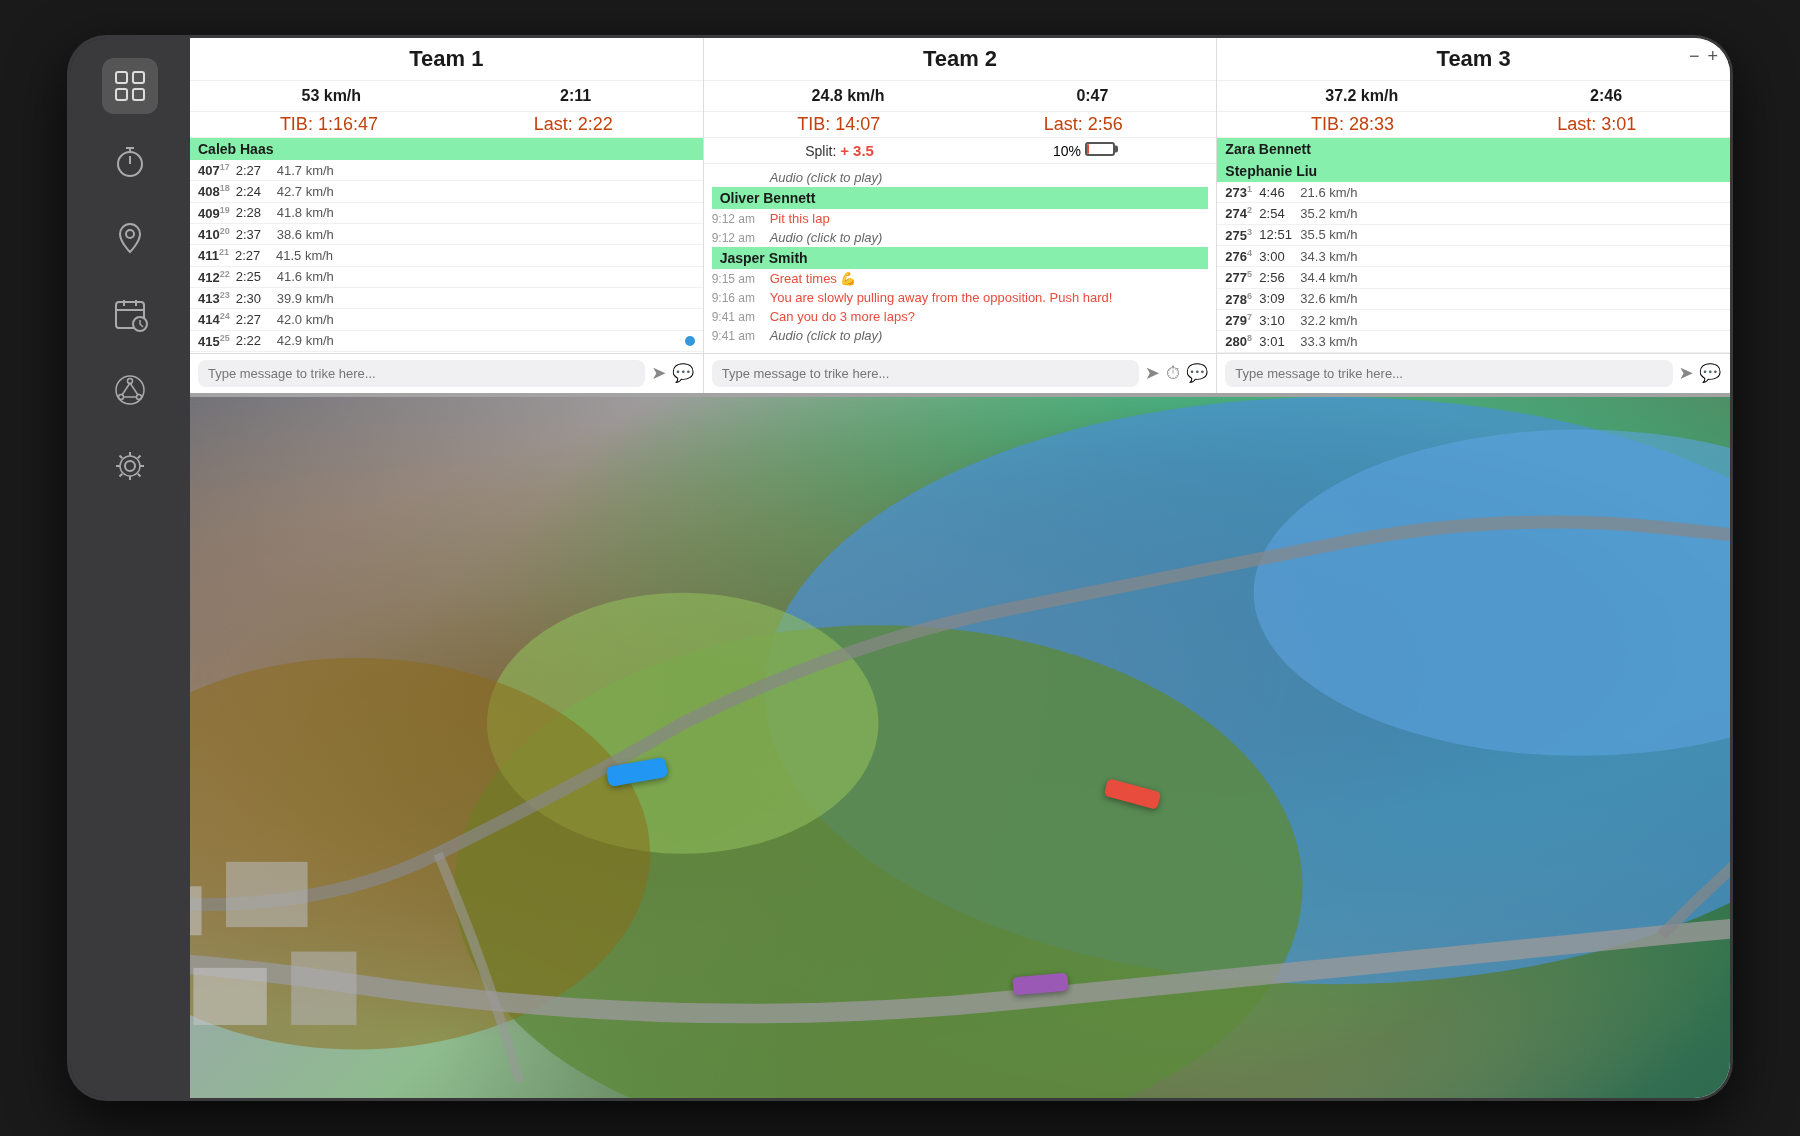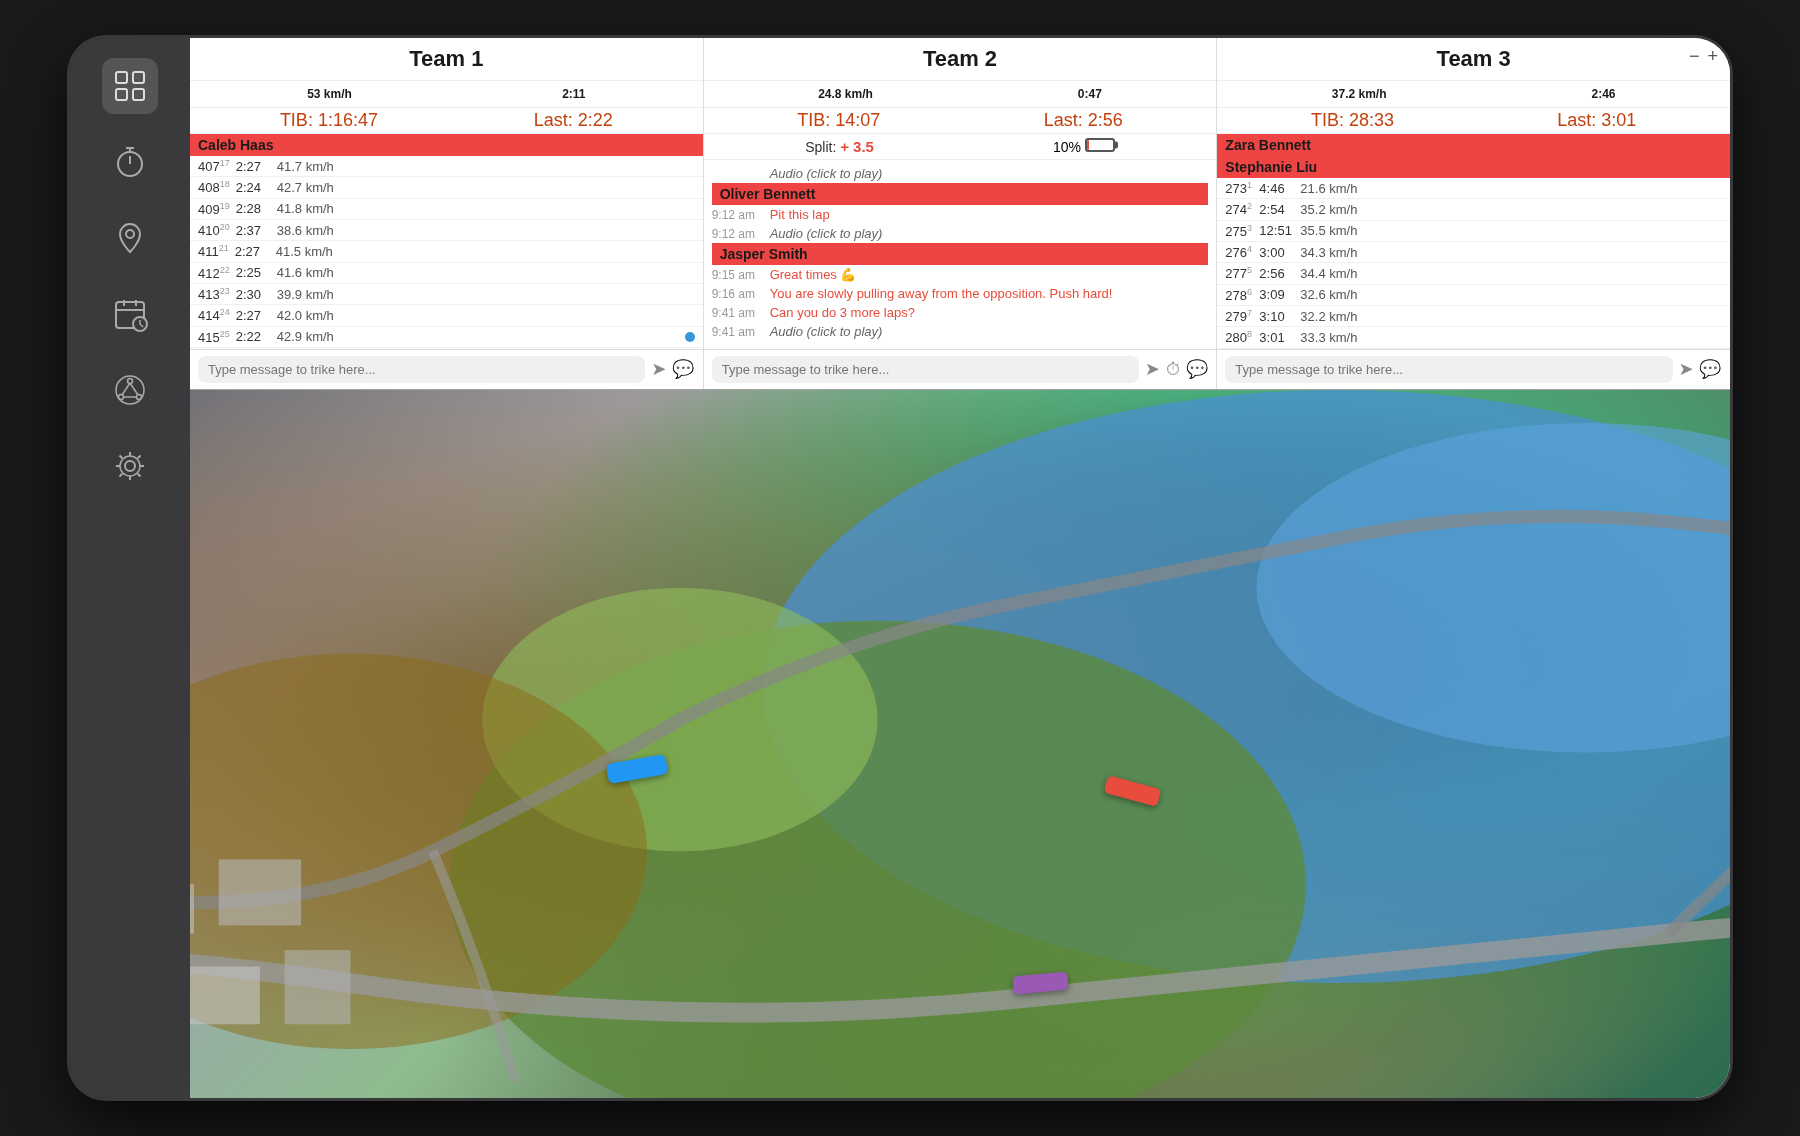--- a/index.html
+++ b/index.html
@@ -58,21 +58,21 @@
       display: flex;
       flex-direction: column;
       background: #f2f2f7;
       overflow: hidden;
       position: relative;
     }
     
     .top-section {
       display: flex;
       background: white;
-      border-bottom: 1px solid #a3a3a3;
+      border-bottom: 4px solid #a3a3a3;
       flex-shrink: 0;
     }
     
     .team-panel {
       flex: 1;
       border-right: 1px solid #ddd;
       display: flex;
       flex-direction: column;
     }
     .team-panel:last-child {
@@ -109,21 +109,21 @@
     .stats-row {
       display: flex;
       justify-content: space-around;
       padding: 6px 12px;
       border-bottom: 1px solid #eee;
     }
     .stat-item {
       text-align: center;
     }
     .stat-value {
-      font-size: 12px;
+      font-size: 16px;
       font-weight: 600;
       color: #1a1a1a;
     }
     
     .split-row {
       display: flex;
       justify-content: space-around;
       align-items: center;
       padding: 4px 12px;
       border-bottom: 1px solid #eee;
@@ -166,42 +166,42 @@
     .battery-red { background: #e74c3c; }
     .battery-yellow { background: #f39c12; }
     
     .rider-section {
       flex: 1;
       overflow: hidden;
       display: flex;
       flex-direction: column;
     }
     .rider-header {
-      background: #ef4444;
+      background: #86efac;
       padding: 3px 8px;
       font-weight: 700;
       font-size: 14px;
       color: #1a1a1a;
     }
     .lap-table {
       flex: 1;
       overflow-y: auto;
     }
     .lap-row {
       display: flex;
       align-items: center;
       padding: 2px 8px;
       font-size: 13px;
       color: #333;
       gap: 6px;
       border-bottom: 1px solid #f0f0f0;
     }
     .lap-num {
       font-size: 13px;
-      font-weight: 400;
+      font-weight: 700;
       min-width: 28px;
     }
     .lap-num-sub {
       font-size: 9px;
       color: #999;
       vertical-align: super;
     }
     .lap-time {
       min-width: 35px;
       font-size: 13px;

